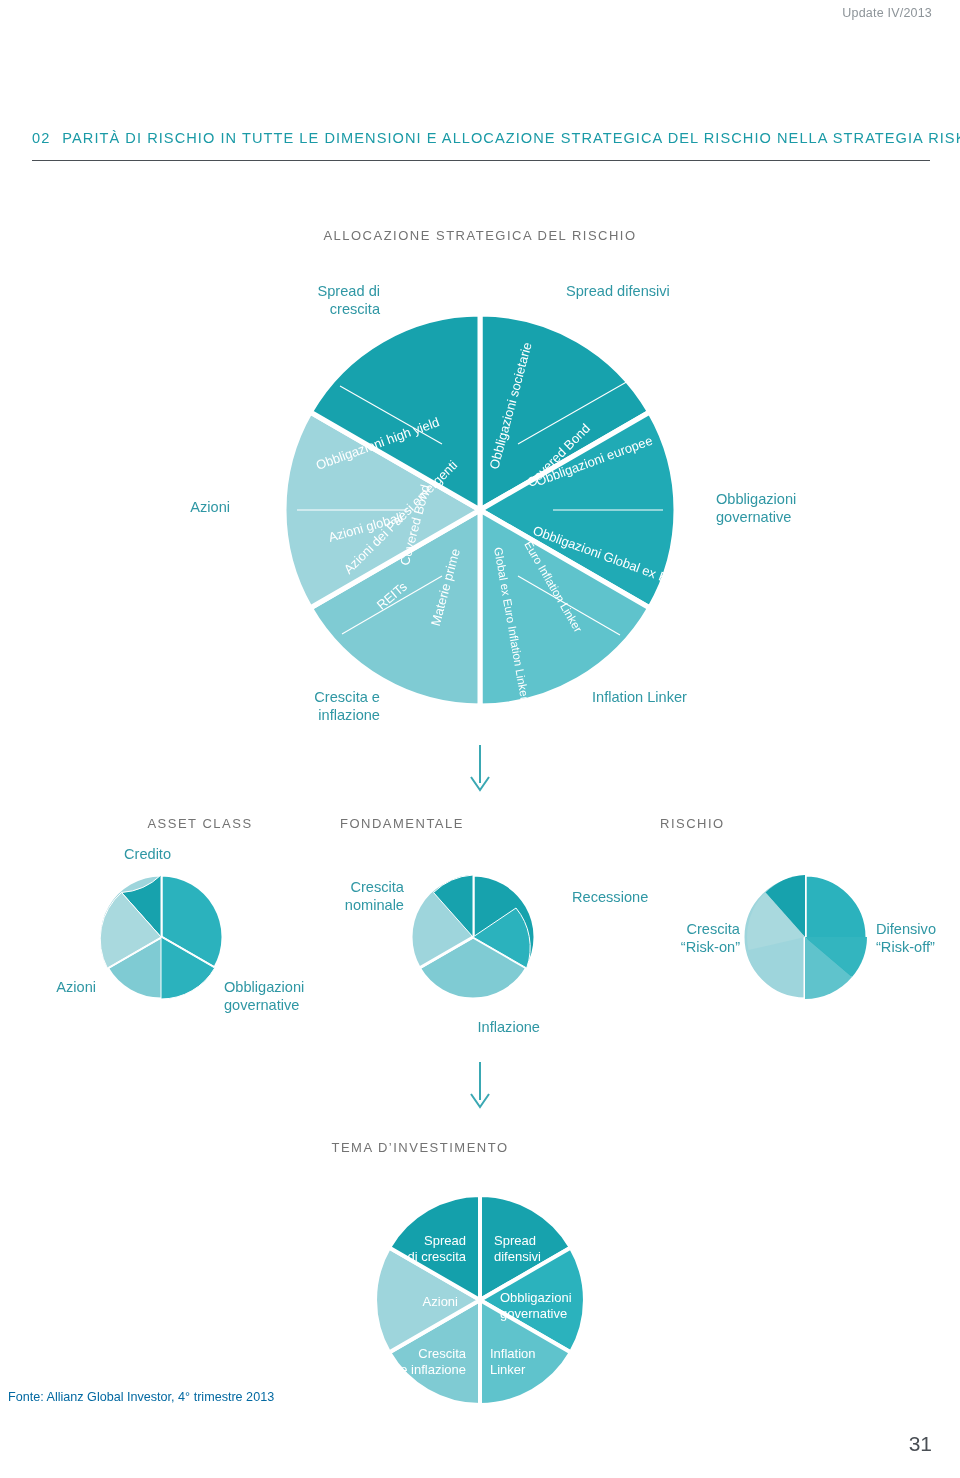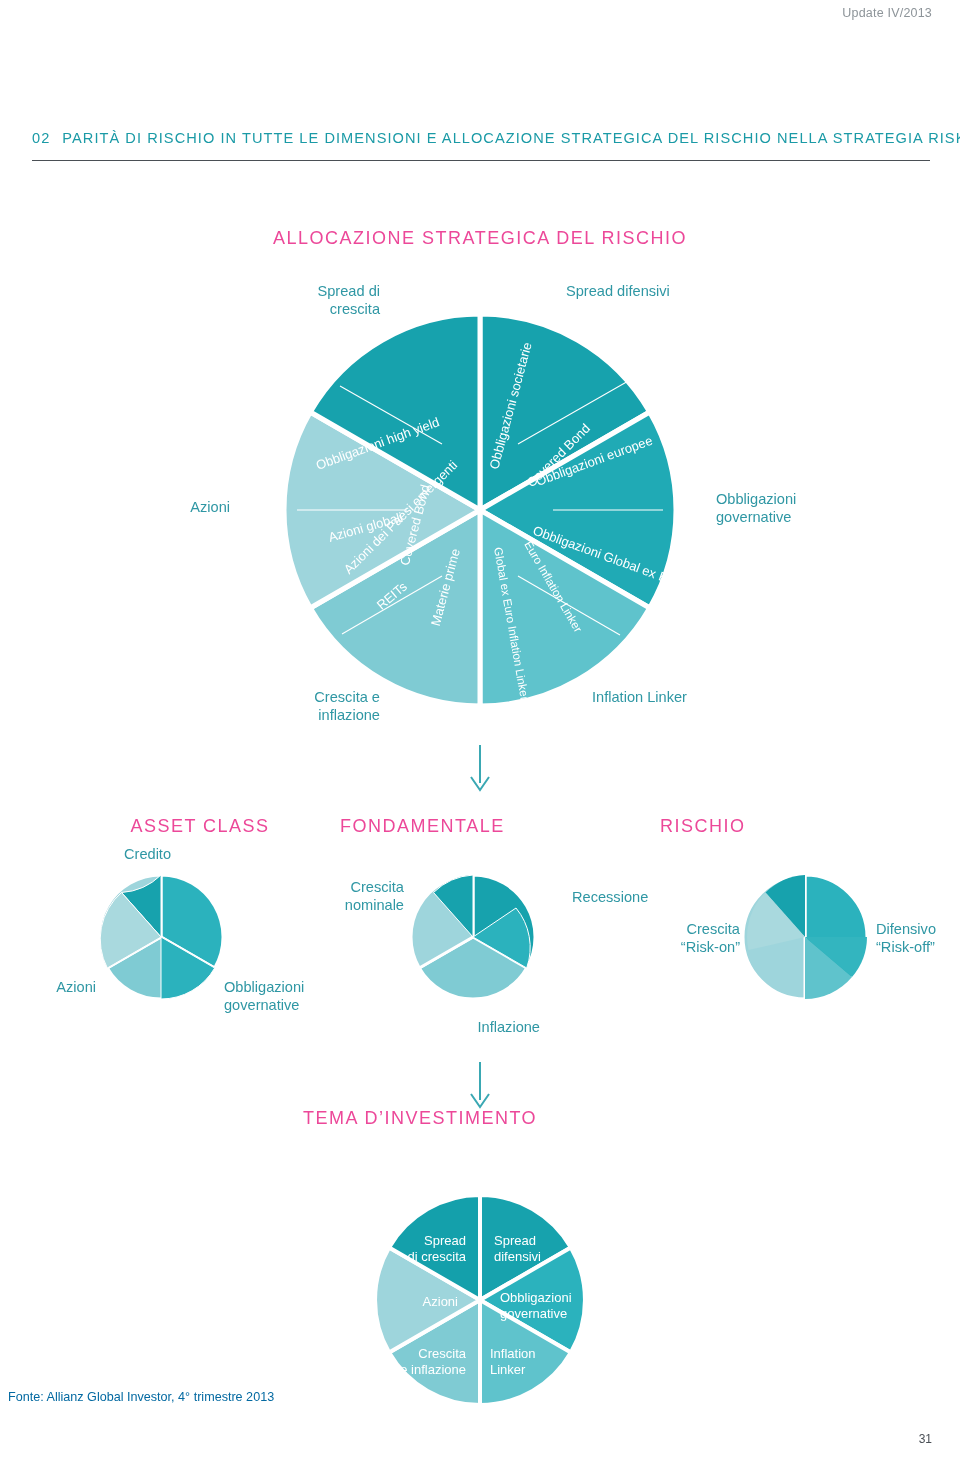--- a/index.html
+++ b/index.html
@@ -47,23 +47,23 @@
     top: 160px;
     left: 32px;
     width: 898px;
     height: 1px;
     background: #4a4f55;
   }
 
   
   .block-title {
     position: absolute;
-    font-size: 18px;
+    font-size: 13px;
     letter-spacing: 1.5px;
-    color: #ec4899;
+    color: #737373;
     white-space: nowrap;
   }
 
   
   .lbl {
     position: absolute;
     font-size: 14.6px;
     line-height: 1.24;
     color: #2f97a4;
     white-space: pre-line;
@@ -89,22 +89,22 @@
   .footnote {
     position: absolute;
     left: 8px;
     bottom: 74px;
     font-size: 12.6px;
     color: #0369a1;
   }
   .page-no {
     position: absolute;
     right: 28px;
-    bottom: 32px;
-    font-size: 12px;
+    bottom: 22px;
+    font-size: 21px;
     color: #4a4f55;
   }
 </style>
 </head>
 <body>
 
 <div class="page">
 
   <div class="running-head">Update IV/2013</div>
 
@@ -249,21 +249,21 @@
     </svg>
   </div>
 
   <div class="arrow" style="top:1062px; left:466px;">
     <svg width="28" height="50" viewBox="0 0 28 50">
       <line x1="14" y1="0" x2="14" y2="38" stroke="#3aa8b3" stroke-width="2"></line>
       <polyline points="5,32 14,45 23,32" fill="none" stroke="#3aa8b3" stroke-width="2"></polyline>
     </svg>
   </div>
 
-  <div class="block-title" style="top:1108px; left:0; width:840px; text-align:center;">TEMA D’INVESTIMENTO</div>
+  <div class="block-title" style="top:1140px; left:0; width:840px; text-align:center;">TEMA D’INVESTIMENTO</div>
 
   <div class="pie" style="top:1190px; left:370px;">
     <svg width="220" height="220" viewBox="0 0 220 220">
 
       <path d="M 110 110 L 110 5 A 105 105 0 0 1 200.9 57.5 Z" fill="#17a2ad" stroke="#ffffff" stroke-width="4"></path>
       <path d="M 110 110 L 200.9 57.5 A 105 105 0 0 1 200.9 162.5 Z" fill="#2bb2bd" stroke="#ffffff" stroke-width="4"></path>
       <path d="M 110 110 L 200.9 162.5 A 105 105 0 0 1 110 215 Z" fill="#5fc3cc" stroke="#ffffff" stroke-width="4"></path>
       <path d="M 110 110 L 110 215 A 105 105 0 0 1 19.1 162.5 Z" fill="#7fcbd3" stroke="#ffffff" stroke-width="4"></path>
       <path d="M 110 110 L 19.1 162.5 A 105 105 0 0 1 19.1 57.5 Z" fill="#9ed5dc" stroke="#ffffff" stroke-width="4"></path>
       <path d="M 110 110 L 19.1 57.5 A 105 105 0 0 1 110 5 Z" fill="#14a0ab" stroke="#ffffff" stroke-width="4"></path>

